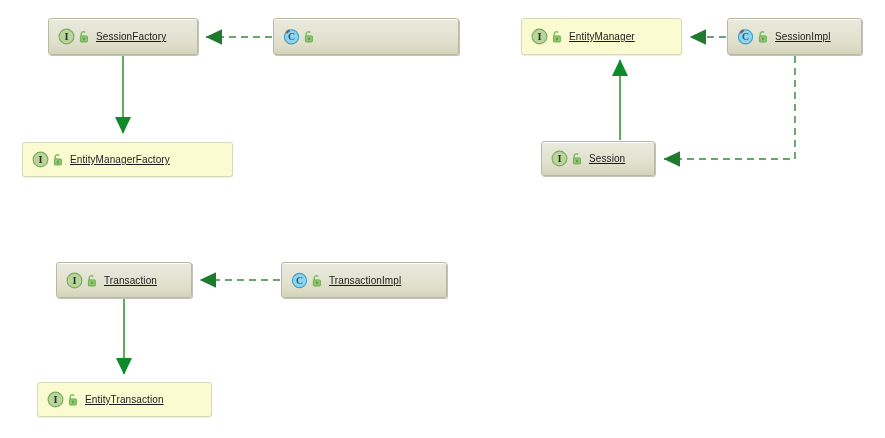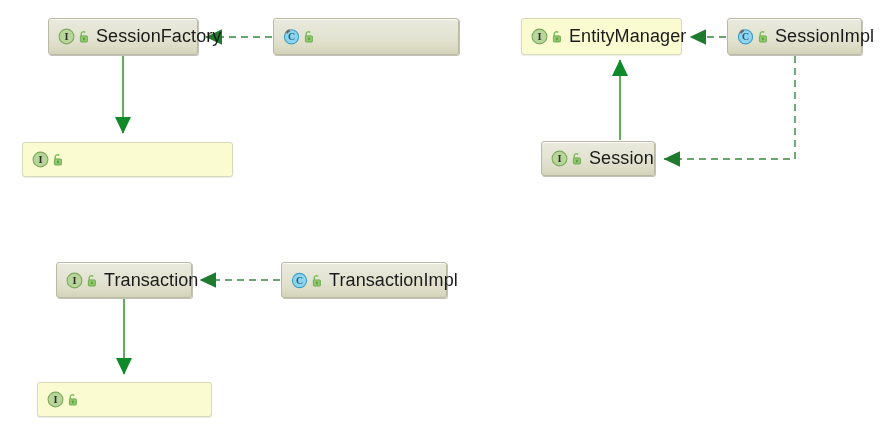--- a/index.html
+++ b/index.html
@@ -34,23 +34,24 @@
     box-shadow: 1px 1px 0 rgba(120,120,100,0.45),
                 inset 0 1px 0 rgba(255,255,255,0.75);
   }
   
   .node.plain {
     background: #fbfbd2;
     border: 1px solid #d8d8bb;
     box-shadow: 0 1px 1px rgba(150,150,130,0.18);
   }
   .node-label {
-    font-size: 18px;
+    font-size: 10px;
     color: #1b1b1b;
     letter-spacing: 0.1px;
+    text-decoration: underline;
   }
   
   .icon {
     flex: 0 0 auto;
     display: inline-block;
     line-height: 0;
   }
   .icon-type { margin-right: 3px; }
   .icon-lock { margin-right: 7px; }
 
@@ -157,20 +158,21 @@
         <text x="8.5" y="12.4" text-anchor="middle" font-family="Liberation Serif, serif" font-size="10.5" font-weight="bold" fill="#2f2f2f">I</text>
       </svg>
     </span>
     <span class="icon icon-lock">
       <svg width="11" height="13" viewBox="0 0 11 13">
         <path d="M3.2 6.1 V4.0 a2.3 2.3 0 0 1 4.0 -1.5" fill="none" stroke="#7fbf5f" stroke-width="1.5"></path>
         <rect x="2.4" y="5.9" width="7.0" height="6.1" rx="0.8" fill="#8ec96b" stroke="#6aa84f" stroke-width="0.9"></rect>
         <rect x="5.1" y="7.7" width="1.6" height="2.5" fill="#5d9443"></rect>
       </svg>
     </span>
+    <span class="node-label">EntityManagerFactory</span>
   </div>
 
   <div class="node plain" style="left:521px; top:18px; width:161px; height:37px;">
     <span class="icon icon-type">
       <svg width="17" height="17" viewBox="0 0 17 17">
         <circle cx="8.5" cy="8.5" r="7.4" fill="#b9d69a" stroke="#7da85f" stroke-width="1.1"></circle>
         <text x="8.5" y="12.4" text-anchor="middle" font-family="Liberation Serif, serif" font-size="10.5" font-weight="bold" fill="#2f2f2f">I</text>
       </svg>
     </span>
     <span class="icon icon-lock">
@@ -259,15 +261,16 @@
         <text x="8.5" y="12.4" text-anchor="middle" font-family="Liberation Serif, serif" font-size="10.5" font-weight="bold" fill="#2f2f2f">I</text>
       </svg>
     </span>
     <span class="icon icon-lock">
       <svg width="11" height="13" viewBox="0 0 11 13">
         <path d="M3.2 6.1 V4.0 a2.3 2.3 0 0 1 4.0 -1.5" fill="none" stroke="#7fbf5f" stroke-width="1.5"></path>
         <rect x="2.4" y="5.9" width="7.0" height="6.1" rx="0.8" fill="#8ec96b" stroke="#6aa84f" stroke-width="0.9"></rect>
         <rect x="5.1" y="7.7" width="1.6" height="2.5" fill="#5d9443"></rect>
       </svg>
     </span>
+    <span class="node-label">EntityTransaction</span>
   </div>
 
 </div>
 
 </body></html>

